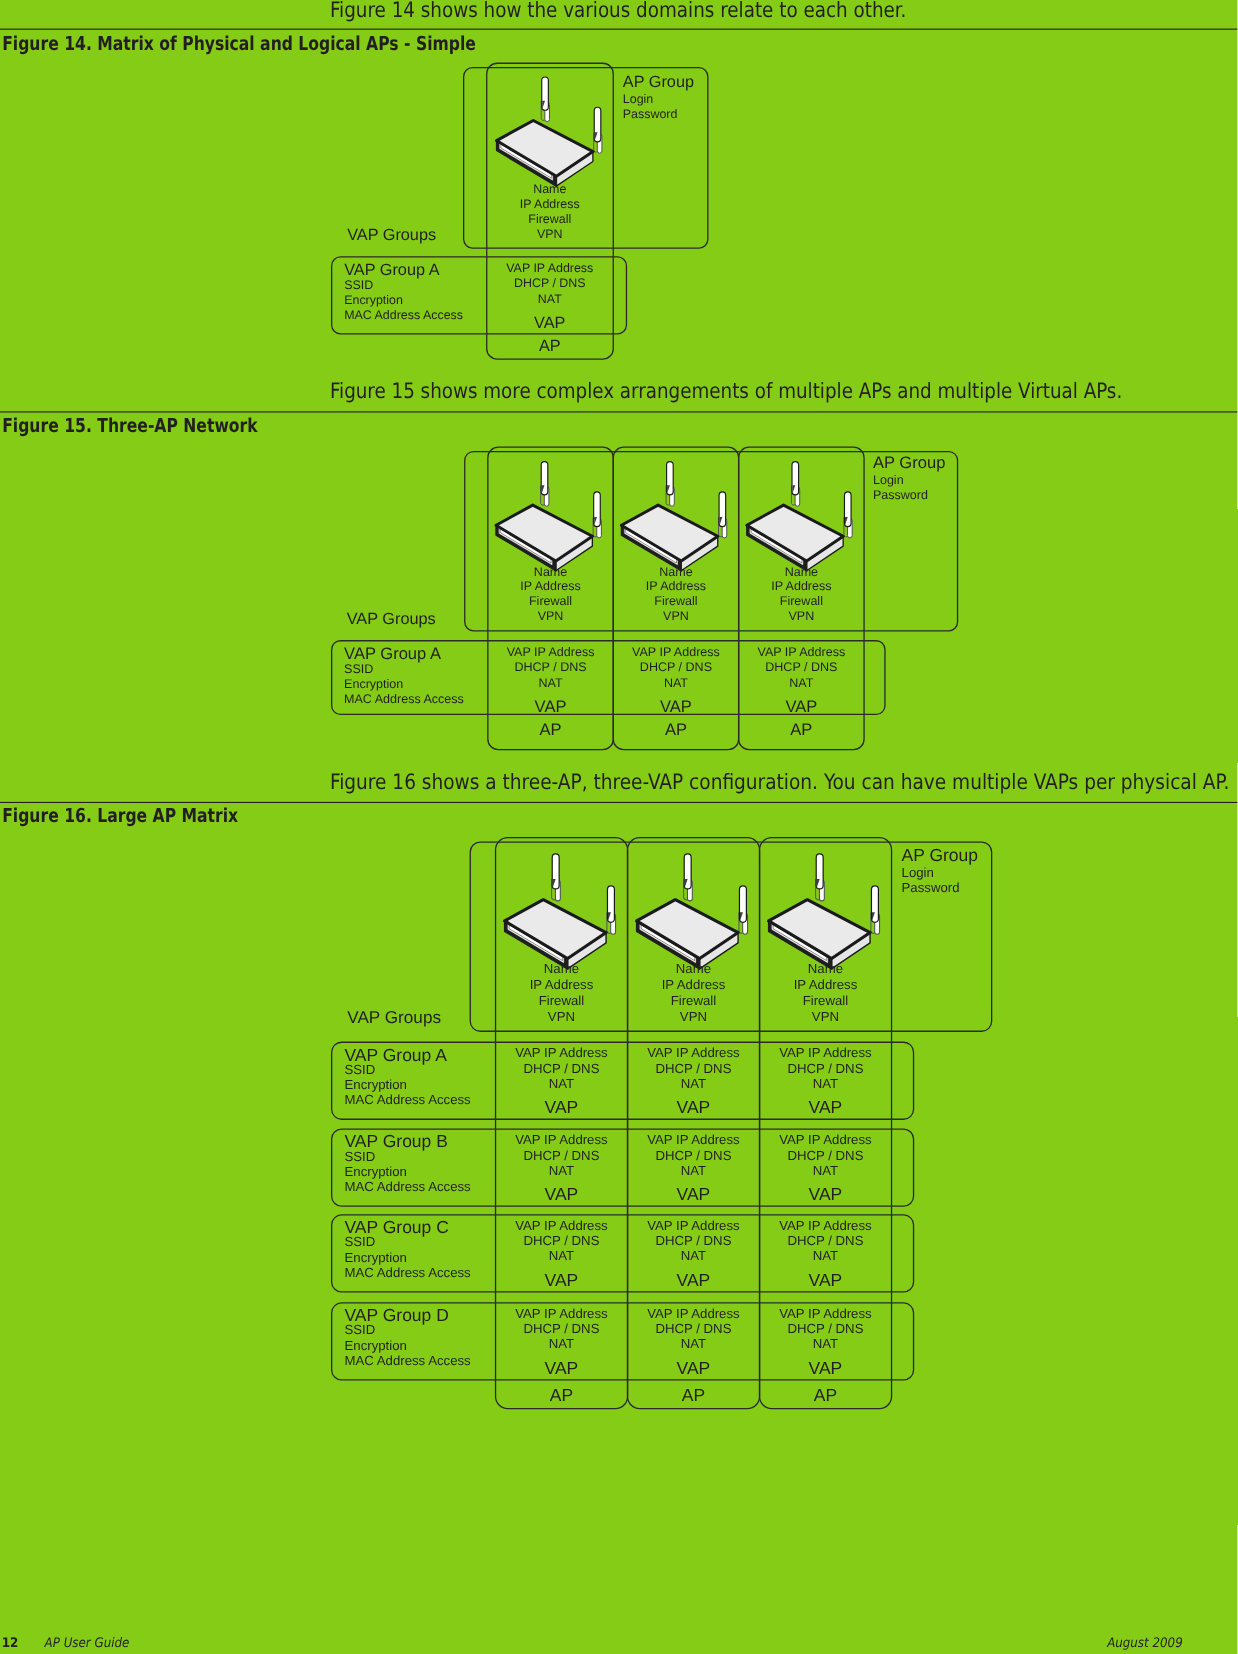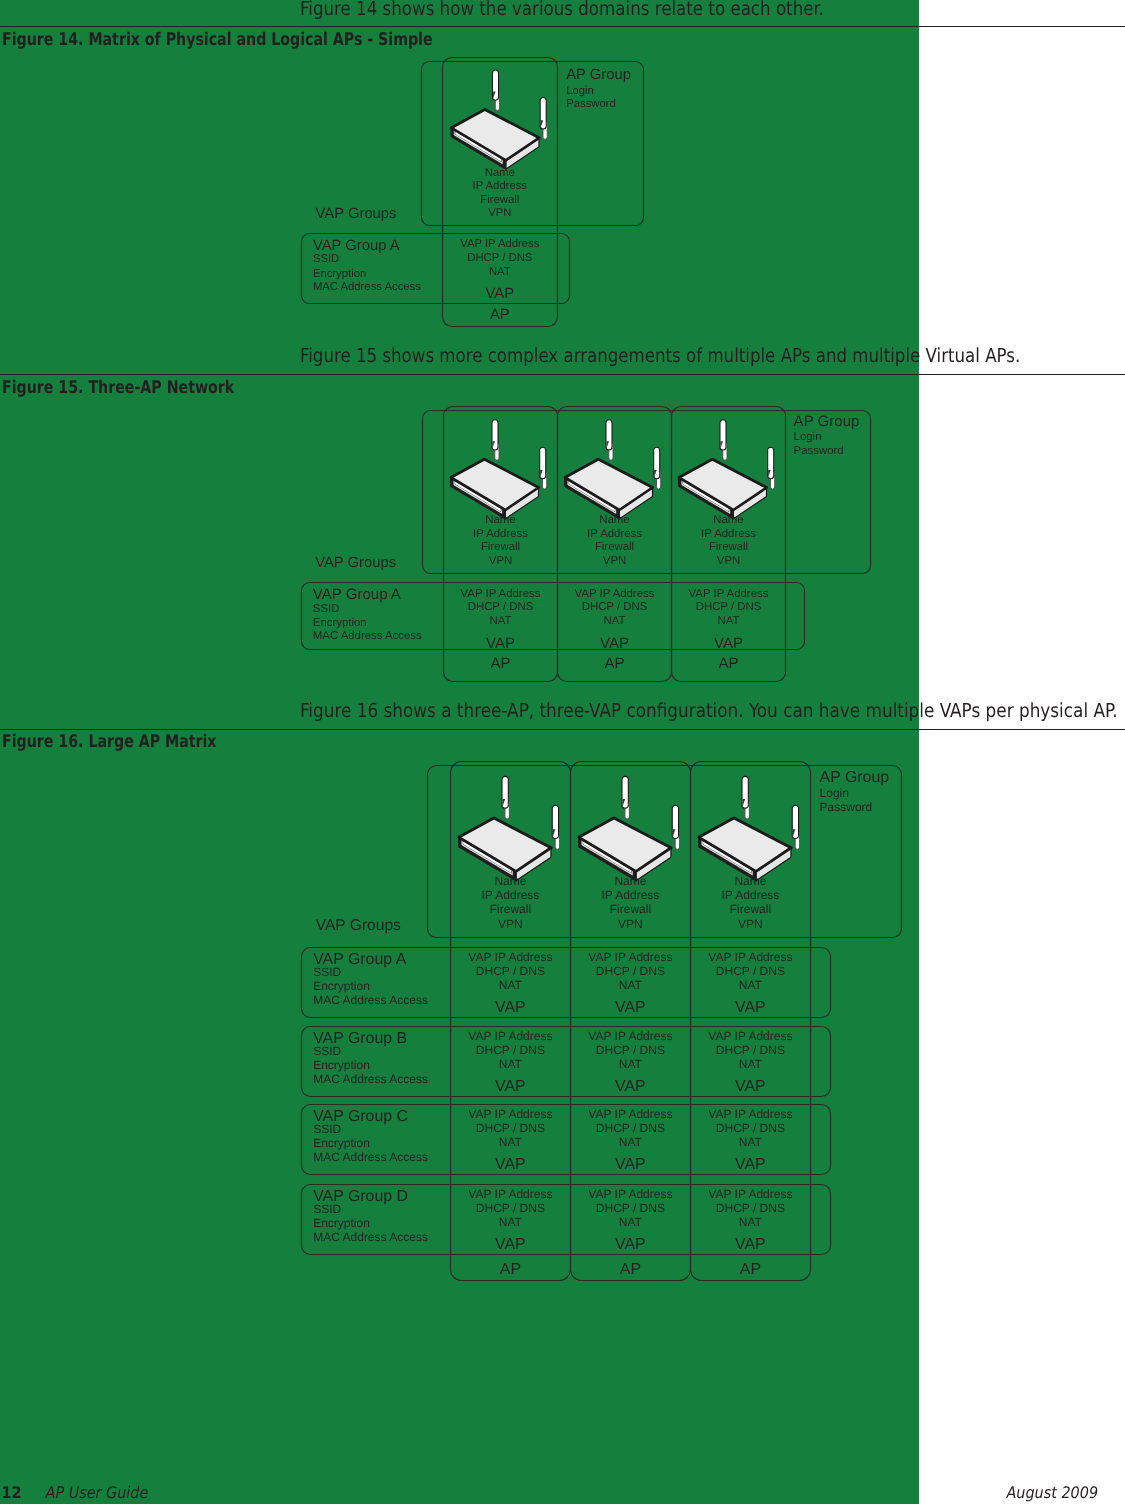--- a/index.html
+++ b/index.html
@@ -1,28 +1,28 @@
 <!DOCTYPE html>
 <html><head>
 <meta charset="utf-8">
 <title>AP User Guide</title>
 <style>
 html,body{margin:0;padding:0;background:#fff;}
 body{width:1125px;height:1504px;overflow:hidden;color:#231f20;
      font-family:"Liberation Sans",sans-serif;
      -webkit-font-smoothing:antialiased;text-rendering:geometricPrecision;}
 text,div,span{-webkit-font-smoothing:antialiased;}
-.page{position:relative;width:919px;height:1504px;background:#15803d;}
+.page{position:relative;width:1125px;height:1504px;background:#84cc16;}
 .bodytext{position:absolute;white-space:nowrap;font-family:"DejaVu Sans Condensed","DejaVu Sans",sans-serif;
           font-size:19.3px;color:#231f20;transform-origin:left top;line-height:20px;}
 .rule{position:absolute;left:0;width:1125px;height:1px;background:#231f20;}
 .figcap{position:absolute;white-space:nowrap;font-family:"DejaVu Sans Condensed","DejaVu Sans",sans-serif;
         font-weight:bold;font-size:17.5px;color:#231f20;transform-origin:left top;}
 .footer{position:absolute;white-space:nowrap;font-family:"DejaVu Sans Condensed","DejaVu Sans",sans-serif;
-        font-size:16px;font-style:italic;color:#231f20;transform-origin:left top;line-height:20px;}
+        font-size:12px;font-style:italic;color:#231f20;transform-origin:left top;line-height:20px;}
 .footer .pnum{font-style:normal;font-weight:bold;}
 svg.fig{overflow:visible;}
 </style>
 </head>
 <body>
 
 <div class="page">
 
   <div class="bodytext" style="left:300px;top:-1.5px;transform:scaleX(0.9612)">Figure 14 shows how the various domains relate to each other.</div>
   <div class="rule" style="top:26px"></div>

